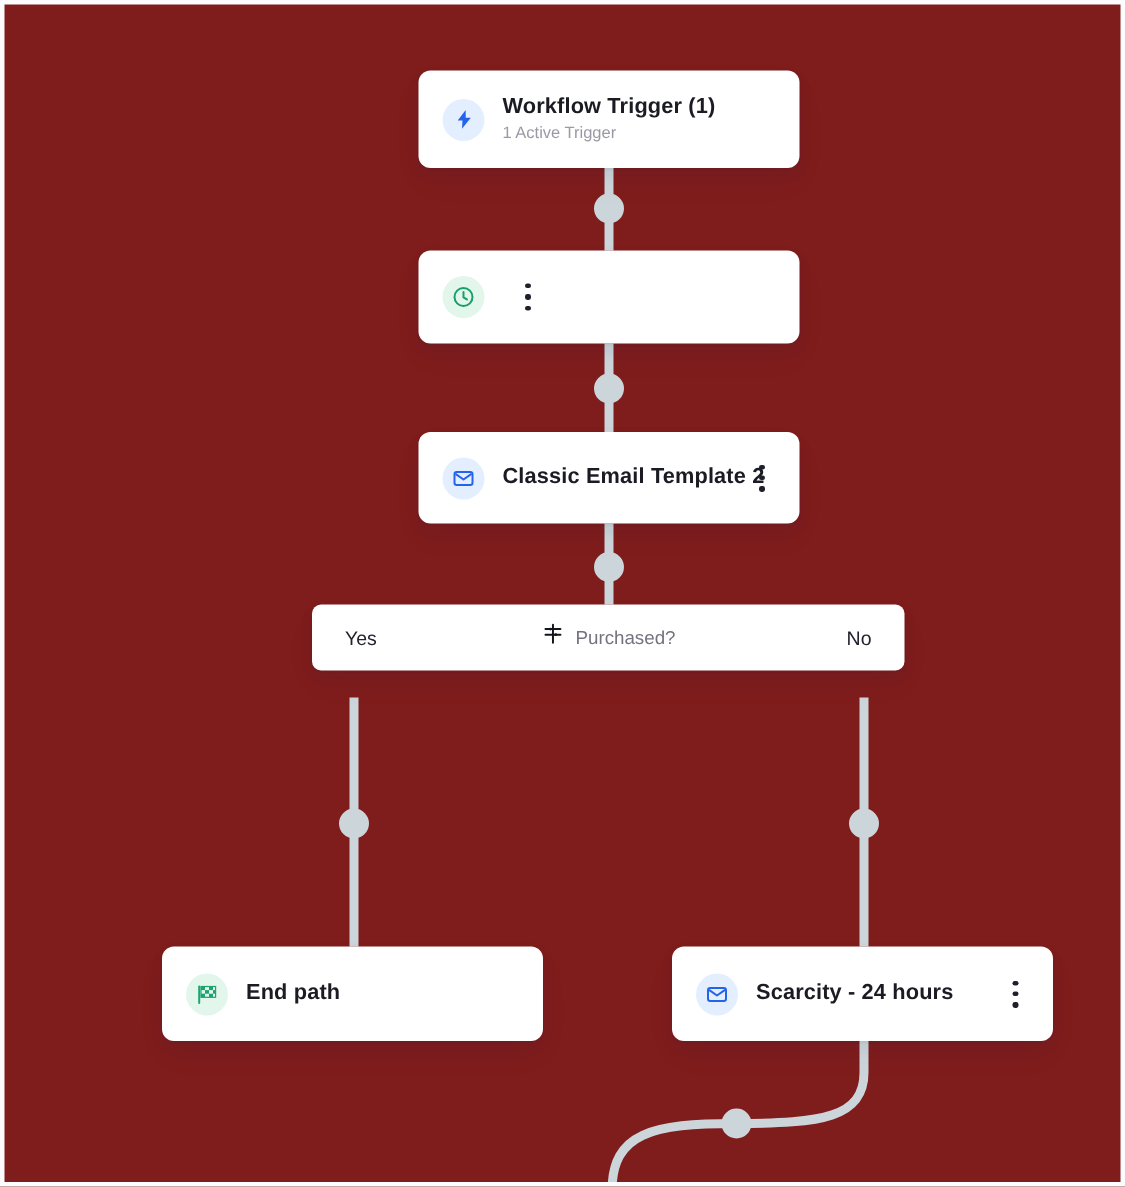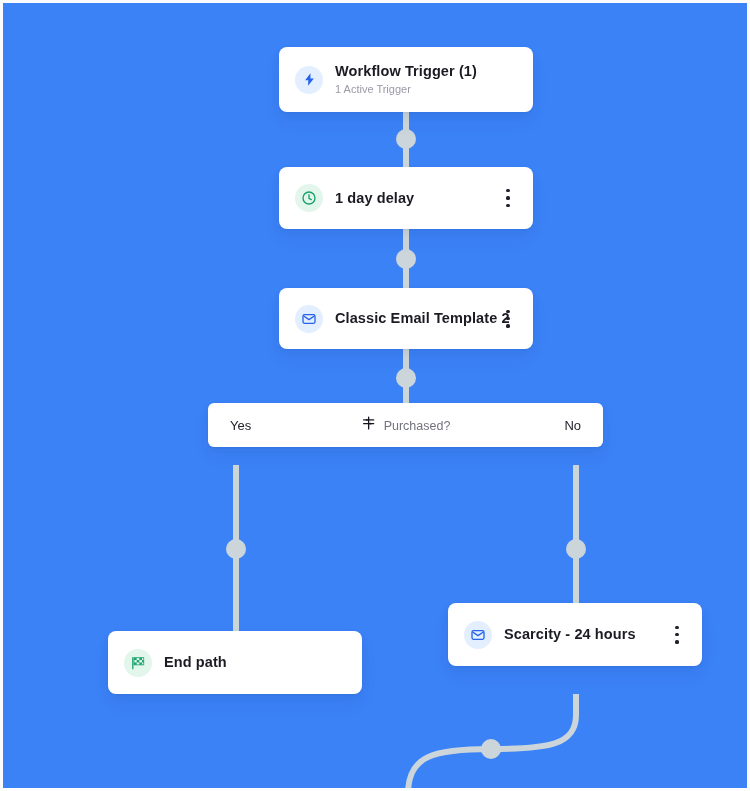--- a/index.html
+++ b/index.html
@@ -10,21 +10,21 @@
     width: 750px;
     height: 791px;
     font-family: "Liberation Sans", sans-serif;
     background: #f6f6fa;
     overflow: hidden;
   }
   #canvas {
     position: relative;
     width: 750px;
     height: 791px;
-    background: #3b82f6;
+    background: #7f1d1d;
     box-sizing: border-box;
     border: 3px solid #fcfcfe;
     overflow: hidden;
   }
   #edges {
     position: absolute;
     left: 0;
     top: 0;
     width: 750px;
     height: 791px;
@@ -105,21 +105,21 @@
     border-radius: 50%;
     background: #20202c;
   }
 
   
   #node-trigger { left: 276px; top: 44px;  width: 254px; height: 65px; }
   #node-delay   { left: 276px; top: 164px; width: 254px; height: 62px; }
   #node-email   { left: 276px; top: 285px; width: 254px; height: 61px; }
   #node-branch  { left: 205px; top: 400px; width: 395px; height: 44px; border-radius: 6px; }
   #node-endpath { left: 105px; top: 628px; width: 254px; height: 63px; }
-  #node-scarcity{ left: 445px; top: 600px; width: 254px; height: 63px; }
+  #node-scarcity{ left: 445px; top: 628px; width: 254px; height: 63px; }
 
   
   .branch-inner {
     display: flex;
     align-items: center;
     width: 100%;
     height: 100%;
     padding: 0 22px;
     box-sizing: border-box;
     position: relative;
@@ -205,23 +205,20 @@
     </div>
   </div>
 
   <div class="node" id="node-delay">
     <div class="node-inner">
       <span class="icon-wrap icon-green">
         <svg width="16" height="16" viewBox="0 0 24 24" fill="none" stroke="#16a068" stroke-width="2" stroke-linecap="round" xmlns="http://www.w3.org/2000/svg">
           <circle cx="12" cy="12" r="9"></circle>
           <path d="M12 7 v5.4 l3.4 2"></path>
         </svg>
-      </span>
-      <span class="labels">
-        <span class="title">1 day delay</span>
       </span>
       <span class="kebab">
         <span></span>
         <span></span>
         <span></span>
       </span>
     </div>
   </div>
 
   <div class="node" id="node-email">

